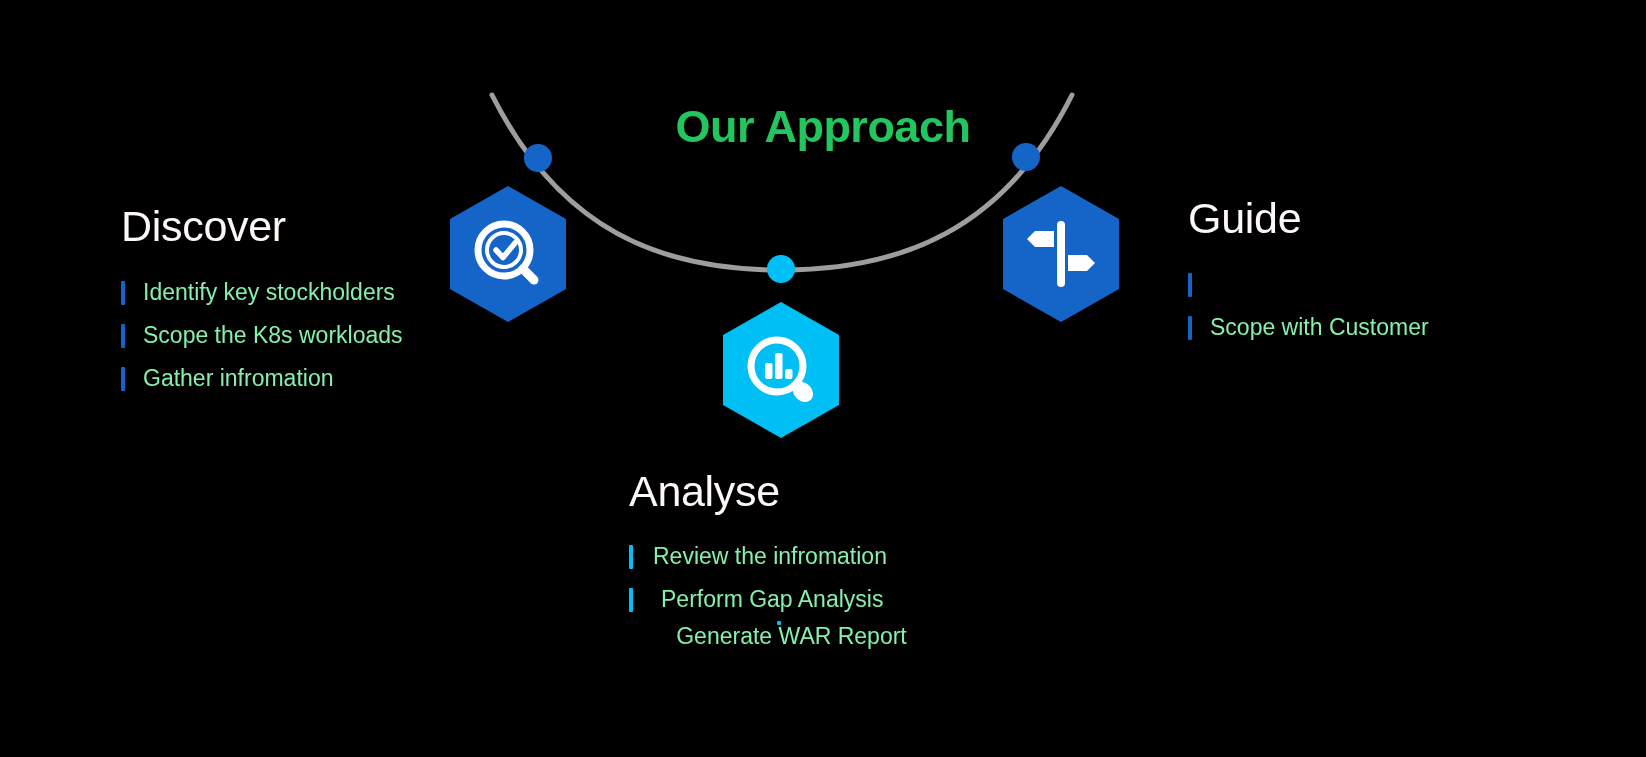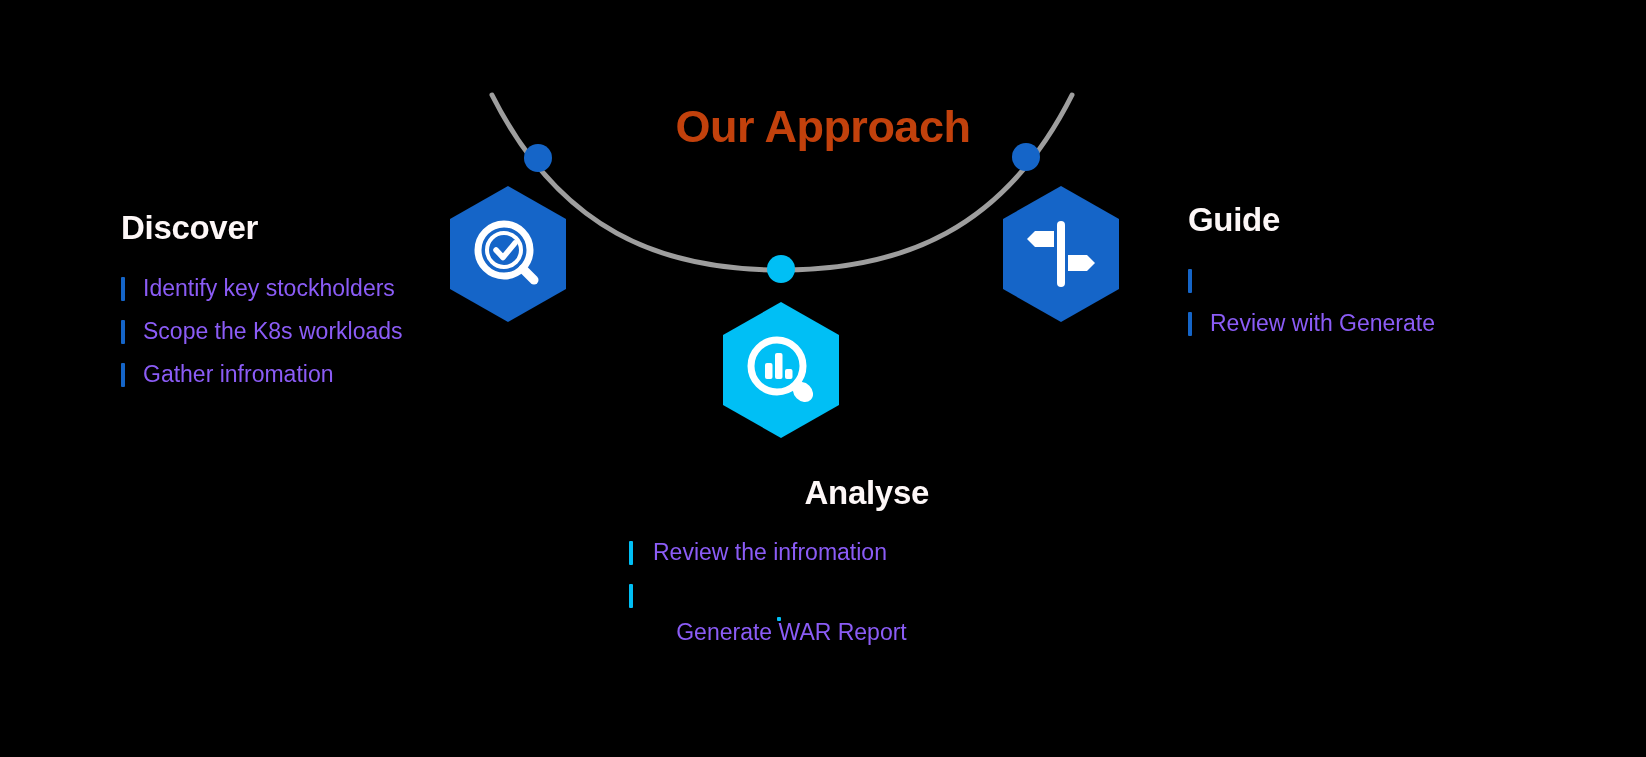--- a/index.html
+++ b/index.html
@@ -36,40 +36,40 @@
   
   .page-title {
     position: absolute;
     left: 0;
     top: 102px;
     width: 1646px;
     text-align: center;
     font-size: 45px;
     font-weight: bold;
     letter-spacing: -0.5px;
-    color: #c2410c;
+    color: #22c55e;
     line-height: 1.1;
   }
 
   
   .hex {
     position: absolute;
     display: block;
   }
 
   
   .block {
     position: absolute;
   }
   .block-heading {
-    font-size: 33px;
-    font-weight: bold;
+    font-size: 43px;
+    font-weight: normal;
     color: #fdf7f7;
     letter-spacing: -0.3px;
-    margin: 12px 0 21px 0;
+    margin: 5px 0 21px 0;
     line-height: 1.1;
   }
   .items {
     list-style: none;
     margin: 0;
     padding: 0;
   }
   .item {
     display: flex;
     align-items: center;
@@ -77,21 +77,21 @@
   }
   .bullet {
     width: 4px;
     height: 24px;
     flex: 0 0 4px;
     border-radius: 1px;
   }
   .item-label {
     font-size: 23px;
     font-weight: normal;
-    color: #8b5cf6;
+    color: #86efac;
     margin-left: 18px;
     white-space: nowrap;
     line-height: 1;
   }
 
   
   #block-discover {
     left: 121px;
     top: 198px;
     text-align: left;
@@ -106,21 +106,21 @@
   }
   #block-guide .block-heading { text-align: left; }
 
   
   #block-analyse {
     left: 629px;
     top: 463px;
     width: 300px;
   }
   #block-analyse .block-heading {
-    text-align: right;
+    text-align: left;
     margin-bottom: 20px;
   }
   #block-analyse .item { justify-content: flex-start; }
   #block-analyse .item-label { margin-left: 20px; }
 </style>
 </head>
 <body>
 
 <div class="stage">
 
@@ -182,34 +182,35 @@
   </div>
 
   <div class="block" id="block-guide">
     <div class="block-heading">Guide</div>
     <ul class="items">
       <li class="item">
         <span class="bullet" style="background:#1565C8;"></span>
       </li>
       <li class="item">
         <span class="bullet" style="background:#1565C8;"></span>
-        <span class="item-label">Review with Generate</span>
+        <span class="item-label">Scope with Customer</span>
       </li>
     </ul>
   </div>
 
   <div class="block" id="block-analyse">
     <div class="block-heading">Analyse</div>
     <ul class="items">
       <li class="item" style="padding-left:0px;">
         <span class="bullet" style="background:#00BFF5;"></span>
         <span class="item-label">Review the infromation</span>
       </li>
       <li class="item" style="padding-left:0px;">
         <span class="bullet" style="background:#00BFF5;"></span>
+        <span class="item-label" style="margin-left:28px;">Perform Gap Analysis</span>
       </li>
       <li class="item" style="padding-left:0px;flex-direction:column;">
         <span class="bullet" style="background:#00BFF5;"></span>
         <span class="item-label" style="margin-left:25px;">Generate WAR Report</span>
       </li>
     </ul>
   </div>
 
 </div>
 

